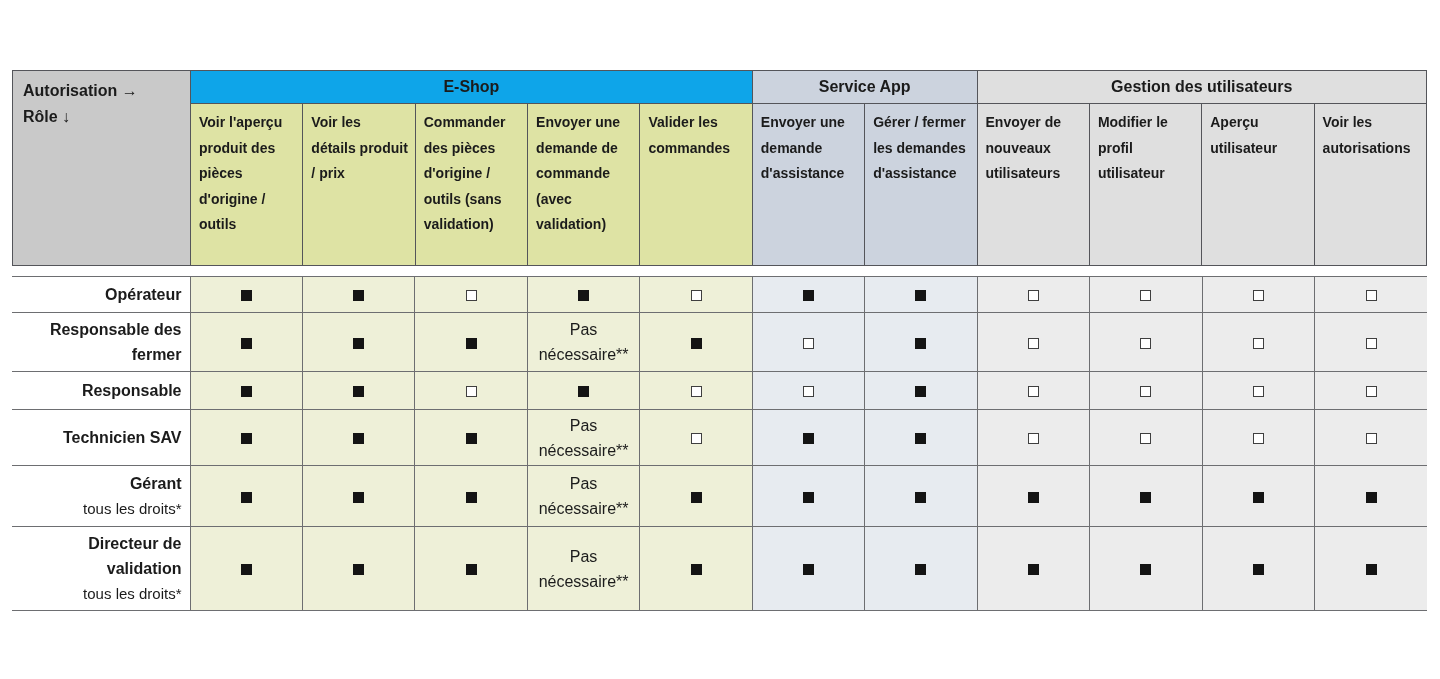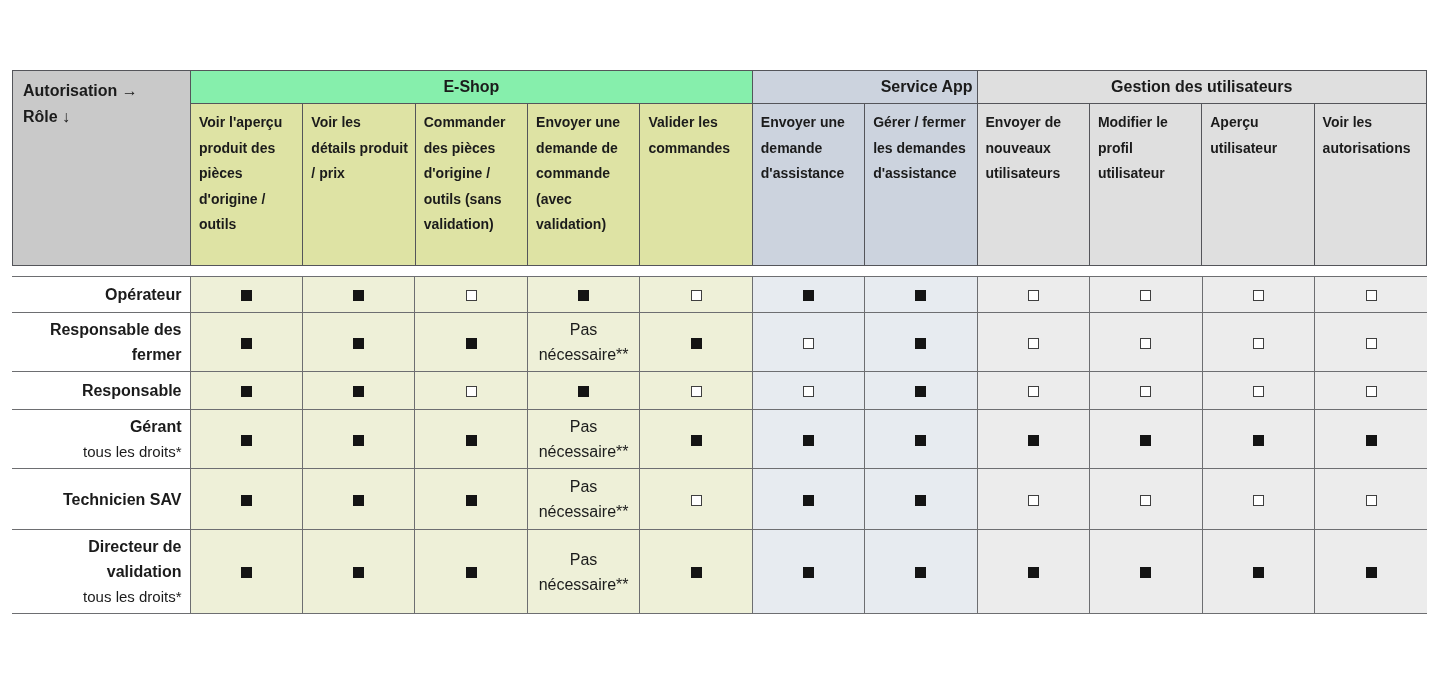--- a/index.html
+++ b/index.html
@@ -78,22 +78,22 @@
           <col>
           <col>
           <col>
       </colgroup>
       <tbody>
         <tr class="group-row">
           <td class="corner" rowspan="2">
             <div class="corner-line">Autorisation →</div>
             <div class="corner-line">Rôle ↓</div>
           </td>
-          <td class="grp" colspan="5" style="background: #86efac;">E-Shop</td>
-          <td class="grp" colspan="2" style="background: rgb(204, 211, 222); text-align: right;">Service App</td>
+          <td class="grp" colspan="5" style="background: #0ea5e9;">E-Shop</td>
+          <td class="grp" colspan="2" style="background: rgb(204, 211, 222);">Service App</td>
           <td class="grp" colspan="4" style="background: rgb(223, 223, 223);">Gestion des utilisateurs</td>
         </tr>
         <tr class="colhead-row" id="colhead-row">
             <td style="background: rgb(222, 227, 164);">Voir l'aperçu produit des pièces d'origine / outils</td>
             <td style="background: rgb(222, 227, 164);">Voir les détails produit / prix</td>
             <td style="background: rgb(222, 227, 164);">Commander des pièces d'origine / outils (sans validation)</td>
             <td style="background: rgb(222, 227, 164);">Envoyer une demande de commande (avec validation)</td>
             <td style="background: rgb(222, 227, 164);">Valider les commandes</td>
             <td style="background: rgb(204, 211, 222);">Envoyer une demande d'assistance</td>
             <td style="background: rgb(204, 211, 222);">Gérer / fermer les demandes d'assistance</td>
@@ -164,53 +164,53 @@
             <td class="cell" style="background: rgb(238, 240, 216);"><span class="sq sq-empty"></span></td>
             <td class="cell" style="background: rgb(231, 235, 240);"><span class="sq sq-empty"></span></td>
             <td class="cell" style="background: rgb(231, 235, 240);"><span class="sq sq-filled"></span></td>
             <td class="cell" style="background: rgb(236, 236, 236);"><span class="sq sq-empty"></span></td>
             <td class="cell" style="background: rgb(236, 236, 236);"><span class="sq sq-empty"></span></td>
             <td class="cell" style="background: rgb(236, 236, 236);"><span class="sq sq-empty"></span></td>
             <td class="cell" style="background: rgb(236, 236, 236);"><span class="sq sq-empty"></span></td>
           </tr>
           <tr>
             <td class="role">
+              <div class="role-name">Technicien SAV</div>
+            </td>
+            <td class="cell" style="background: rgb(238, 240, 216);"><span class="sq sq-filled"></span></td>
+            <td class="cell" style="background: rgb(238, 240, 216);"><span class="sq sq-filled"></span></td>
+            <td class="cell" style="background: rgb(238, 240, 216);"><span class="sq sq-filled"></span></td>
+            <td class="cell" style="background: rgb(238, 240, 216);"><span class="pn">Pas nécessaire**</span></td>
+            <td class="cell" style="background: rgb(238, 240, 216);"><span class="sq sq-empty"></span></td>
+            <td class="cell" style="background: rgb(231, 235, 240);"><span class="sq sq-filled"></span></td>
+            <td class="cell" style="background: rgb(231, 235, 240);"><span class="sq sq-filled"></span></td>
+            <td class="cell" style="background: rgb(236, 236, 236);"><span class="sq sq-empty"></span></td>
+            <td class="cell" style="background: rgb(236, 236, 236);"><span class="sq sq-empty"></span></td>
+            <td class="cell" style="background: rgb(236, 236, 236);"><span class="sq sq-empty"></span></td>
+            <td class="cell" style="background: rgb(236, 236, 236);"><span class="sq sq-empty"></span></td>
+          </tr>
+          <tr>
+            <td class="role">
               <div class="role-name">Gérant</div>
               <div class="role-sub">tous les droits*</div>
             </td>
             <td class="cell" style="background: rgb(238, 240, 216);"><span class="sq sq-filled"></span></td>
             <td class="cell" style="background: rgb(238, 240, 216);"><span class="sq sq-filled"></span></td>
             <td class="cell" style="background: rgb(238, 240, 216);"><span class="sq sq-filled"></span></td>
             <td class="cell" style="background: rgb(238, 240, 216);"><span class="pn">Pas nécessaire**</span></td>
             <td class="cell" style="background: rgb(238, 240, 216);"><span class="sq sq-filled"></span></td>
             <td class="cell" style="background: rgb(231, 235, 240);"><span class="sq sq-filled"></span></td>
             <td class="cell" style="background: rgb(231, 235, 240);"><span class="sq sq-filled"></span></td>
             <td class="cell" style="background: rgb(236, 236, 236);"><span class="sq sq-filled"></span></td>
             <td class="cell" style="background: rgb(236, 236, 236);"><span class="sq sq-filled"></span></td>
             <td class="cell" style="background: rgb(236, 236, 236);"><span class="sq sq-filled"></span></td>
             <td class="cell" style="background: rgb(236, 236, 236);"><span class="sq sq-filled"></span></td>
           </tr>
           <tr>
             <td class="role">
-              <div class="role-name">Technicien SAV</div>
-            </td>
-            <td class="cell" style="background: rgb(238, 240, 216);"><span class="sq sq-filled"></span></td>
-            <td class="cell" style="background: rgb(238, 240, 216);"><span class="sq sq-filled"></span></td>
-            <td class="cell" style="background: rgb(238, 240, 216);"><span class="sq sq-filled"></span></td>
-            <td class="cell" style="background: rgb(238, 240, 216);"><span class="pn">Pas nécessaire**</span></td>
-            <td class="cell" style="background: rgb(238, 240, 216);"><span class="sq sq-empty"></span></td>
-            <td class="cell" style="background: rgb(231, 235, 240);"><span class="sq sq-filled"></span></td>
-            <td class="cell" style="background: rgb(231, 235, 240);"><span class="sq sq-filled"></span></td>
-            <td class="cell" style="background: rgb(236, 236, 236);"><span class="sq sq-empty"></span></td>
-            <td class="cell" style="background: rgb(236, 236, 236);"><span class="sq sq-empty"></span></td>
-            <td class="cell" style="background: rgb(236, 236, 236);"><span class="sq sq-empty"></span></td>
-            <td class="cell" style="background: rgb(236, 236, 236);"><span class="sq sq-empty"></span></td>
-          </tr>
-          <tr>
-            <td class="role">
               <div class="role-name">Directeur de validation</div>
               <div class="role-sub">tous les droits*</div>
             </td>
             <td class="cell" style="background: rgb(238, 240, 216);"><span class="sq sq-filled"></span></td>
             <td class="cell" style="background: rgb(238, 240, 216);"><span class="sq sq-filled"></span></td>
             <td class="cell" style="background: rgb(238, 240, 216);"><span class="sq sq-filled"></span></td>
             <td class="cell" style="background: rgb(238, 240, 216);"><span class="pn">Pas nécessaire**</span></td>
             <td class="cell" style="background: rgb(238, 240, 216);"><span class="sq sq-filled"></span></td>
             <td class="cell" style="background: rgb(231, 235, 240);"><span class="sq sq-filled"></span></td>
             <td class="cell" style="background: rgb(231, 235, 240);"><span class="sq sq-filled"></span></td>

